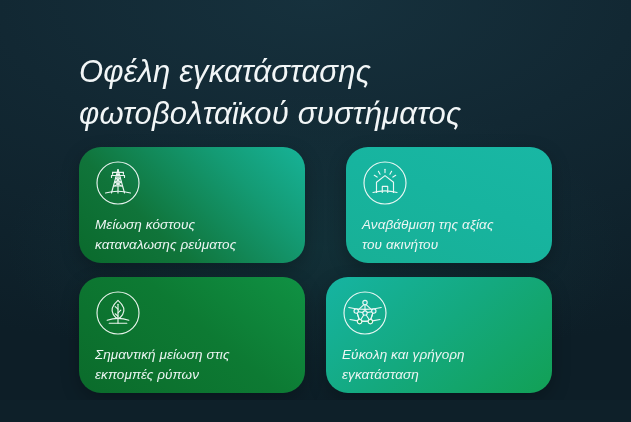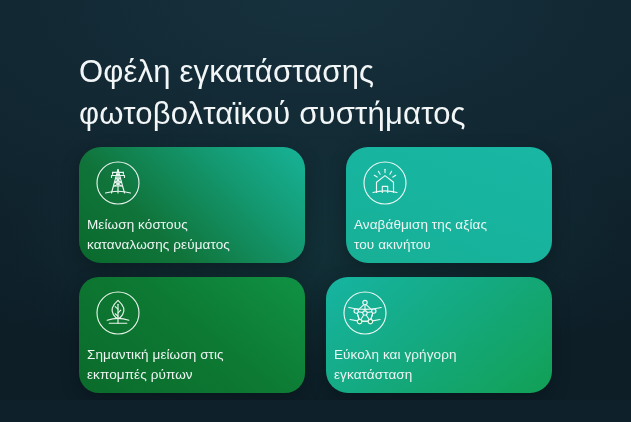--- a/index.html
+++ b/index.html
@@ -13,20 +13,21 @@
     font-family: "Liberation Sans", sans-serif;
     background: #0e2029;
   }
   .stage {
     position: relative;
     width: 631px;
     height: 400px;
     background:
       radial-gradient(120% 90% at 50% 0%, #16313d 0%, #122833 42%, #0d1e27 100%);
     overflow: hidden;
+    font-style: italic;
   }
   .stage::after{
     content:"";
     position:absolute; inset:0;
     background: radial-gradient(70% 55% at 50% 62%, rgba(22,70,72,0.35) 0%, rgba(13,30,39,0) 70%);
     pointer-events:none;
   }
 
   .headline {
     position: absolute;
@@ -59,33 +60,33 @@
   .card {
     position: relative;
     border-radius: 22px;
     padding: 13px 16px 0 16px;
     box-sizing: border-box;
     overflow: hidden;
     box-shadow: 0 6px 18px rgba(0,0,0,0.25);
   }
   .card-1 { background: linear-gradient(45deg, #0a6a2c 0%, #10743a 32%, #149b74 72%, #17b398 100%); }
   .card-2 { background: linear-gradient(200deg, #19b7a4 0%, #17b49f 45%, #18b096 100%); margin-left: 20px; }
-  .card-3 { background: linear-gradient(40deg, #0b6b2b 0%, #0d7a33 55%, #109244 100%); border-radius: 20px; }
+  .card-3 { background: linear-gradient(40deg, #0b6b2b 0%, #0d7a33 55%, #109244 100%); }
   .card-4 { background: linear-gradient(140deg, #16b4a2 0%, #14a97f 48%, #12a055 100%); }
 
   .icon-wrap {
     width: 46px;
     height: 46px;
     display: block;
   }
   .icon-wrap svg { display: block; }
 
   .card-label {
     position: absolute;
-    left: 8px;
+    left: 16px;
     right: 12px;
     top: 68px;
     color: #eef6f4;
     font-size: 13.5px;
     line-height: 20px;
     letter-spacing: 0.1px;
     white-space: pre-line;
   }
 </style>
 </head>

